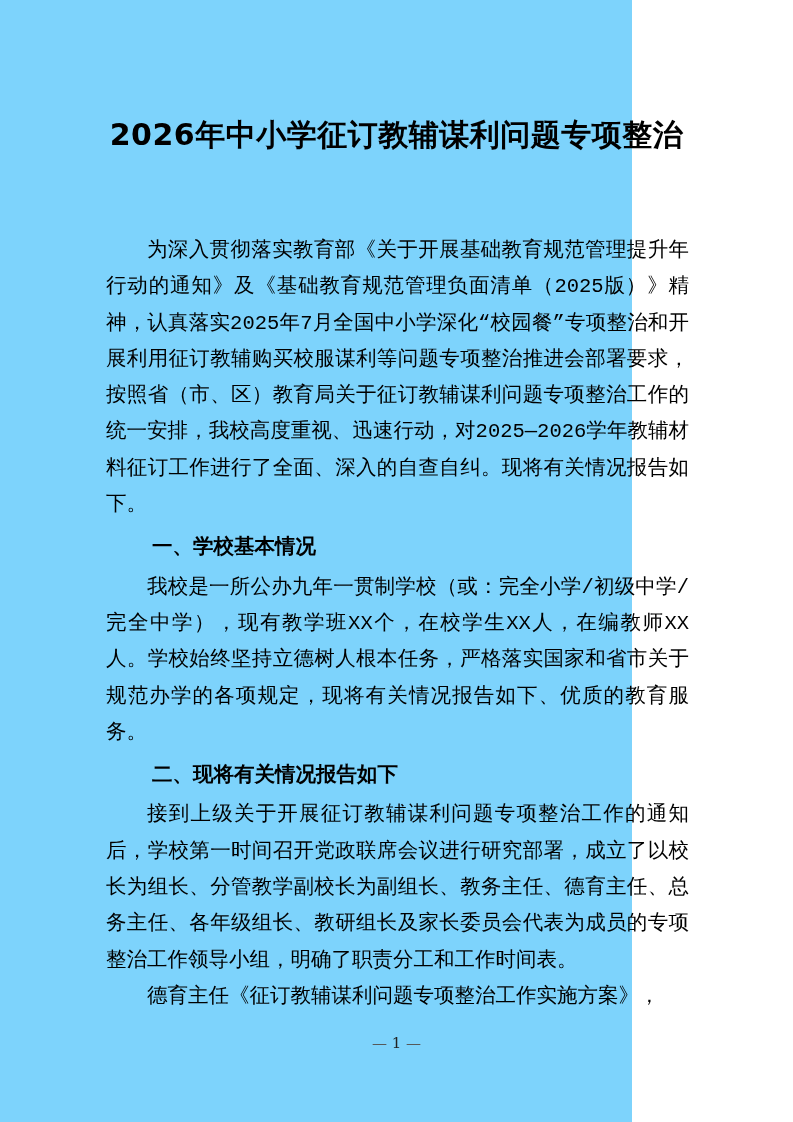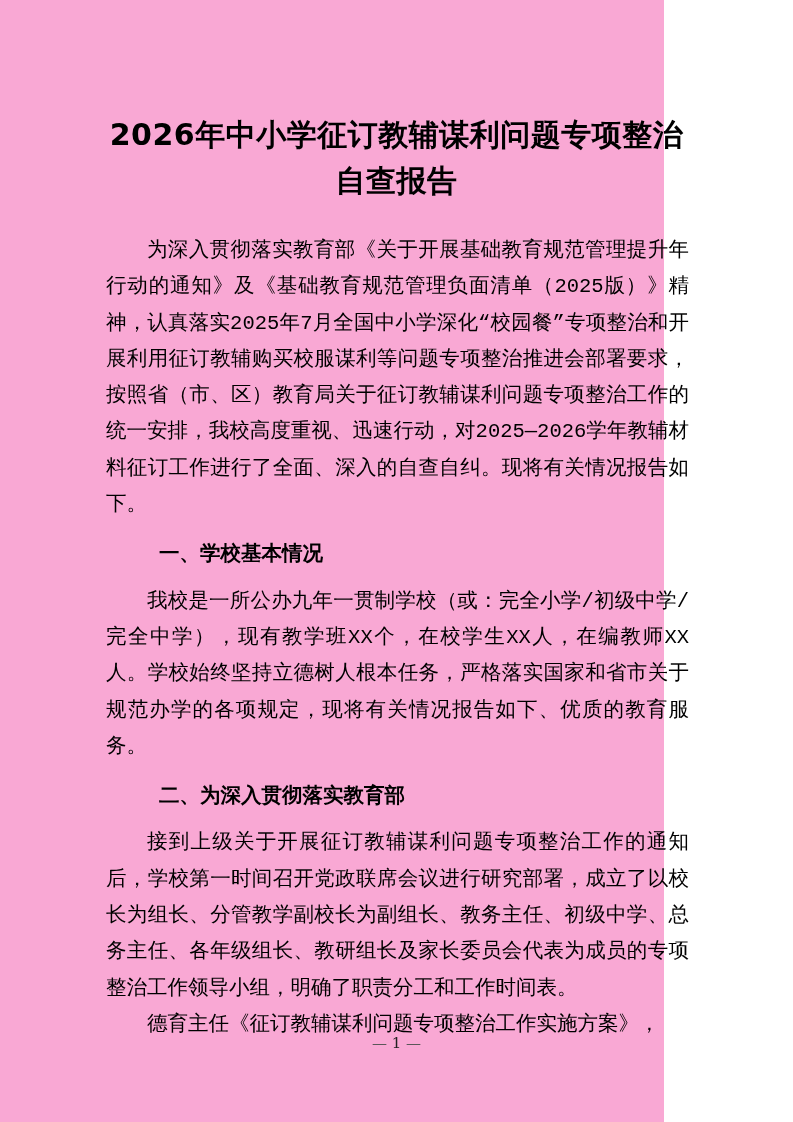--- a/index.html
+++ b/index.html
@@ -1,63 +1,61 @@
 <!DOCTYPE html>
 <html><head>
 <meta charset="utf-8">
 <style>
   html, body { margin: 0; padding: 0; background: #ffffff; }
   body { width: 793px; height: 1122px; position: relative; overflow: hidden; }
   .page {
     position: absolute; left: 0; top: 0; width: 632px; height: 1122px;
-    background: #f9a8d4; color: #000000;
+    background: #7dd3fc; color: #000000;
     font-family: "DejaVu Serif", "Liberation Serif", serif;
-    padding-left: 32px;
   }
   .title {
     position: absolute; left: 60px; width: 673px; top: 112px;
     text-align: center;
     font-family: "DejaVu Sans", "Liberation Sans", sans-serif;
     font-weight: bold; font-size: 30px; line-height: 46px;
     letter-spacing: 0.5px;
   }
   .body {
     position: absolute; left: 106px; width: 583px; top: 233px;
     font-size: 20.5px; line-height: 36.3px;
     text-align: justify; text-justify: inter-character;
   }
   .body p { margin: 0; text-indent: 2em; font-family: Liberation Mono, monospace; }
   .body h2 {
-    margin: 12px; text-indent: 2em;
+    margin: 5px; text-indent: 2em;
     font-family: "DejaVu Sans", "Liberation Sans", sans-serif;
     font-weight: bold; font-size: 20.5px; line-height: 36.3px;
   }
   .footer {
     position: absolute; left: 0; width: 793px; top: 1034px;
     text-align: center; font-size: 15px; color: #222;
   }
   .footer .dash { color: #555; }
 </style>
 </head>
 <body>
 
 <div class="page">
   <div class="title">
     <div>2026年中小学征订教辅谋利问题专项整治</div>
-    <div>自查报告</div>
   </div>
 
   <div class="body">
     <p>为深入贯彻落实教育部《关于开展基础教育规范管理提升年行动的通知》及《基础教育规范管理负面清单（2025版）》精神，认真落实2025年7月全国中小学深化“校园餐”专项整治和开展利用征订教辅购买校服谋利等问题专项整治推进会部署要求，按照省（市、区）教育局关于征订教辅谋利问题专项整治工作的统一安排，我校高度重视、迅速行动，对2025—2026学年教辅材料征订工作进行了全面、深入的自查自纠。现将有关情况报告如下。</p>
 
     <h2>一、学校基本情况</h2>
     <p>我校是一所公办九年一贯制学校（或：完全小学/初级中学/完全中学），现有教学班XX个，在校学生XX人，在编教师XX人。学校始终坚持立德树人根本任务，严格落实国家和省市关于规范办学的各项规定，现将有关情况报告如下、优质的教育服务。</p>
 
-    <h2>二、为深入贯彻落实教育部</h2>
-    <p>接到上级关于开展征订教辅谋利问题专项整治工作的通知后，学校第一时间召开党政联席会议进行研究部署，成立了以校长为组长、分管教学副校长为副组长、教务主任、初级中学、总务主任、各年级组长、教研组长及家长委员会代表为成员的专项整治工作领导小组，明确了职责分工和工作时间表。</p>
+    <h2>二、现将有关情况报告如下</h2>
+    <p>接到上级关于开展征订教辅谋利问题专项整治工作的通知后，学校第一时间召开党政联席会议进行研究部署，成立了以校长为组长、分管教学副校长为副组长、教务主任、德育主任、总务主任、各年级组长、教研组长及家长委员会代表为成员的专项整治工作领导小组，明确了职责分工和工作时间表。</p>
     <p>德育主任《征订教辅谋利问题专项整治工作实施方案》，</p>
   </div>
 
   <div class="footer">
     <span class="dash">—</span>
     <span>1</span>
     <span class="dash">—</span>
   </div>
 </div>
 

